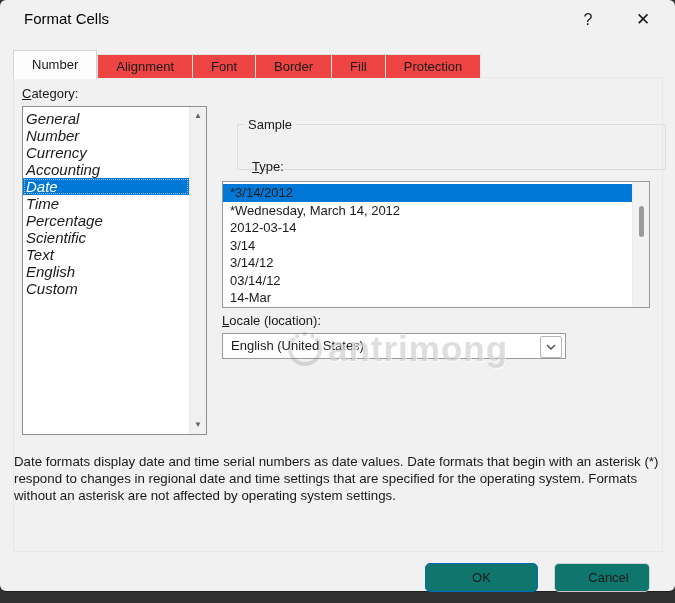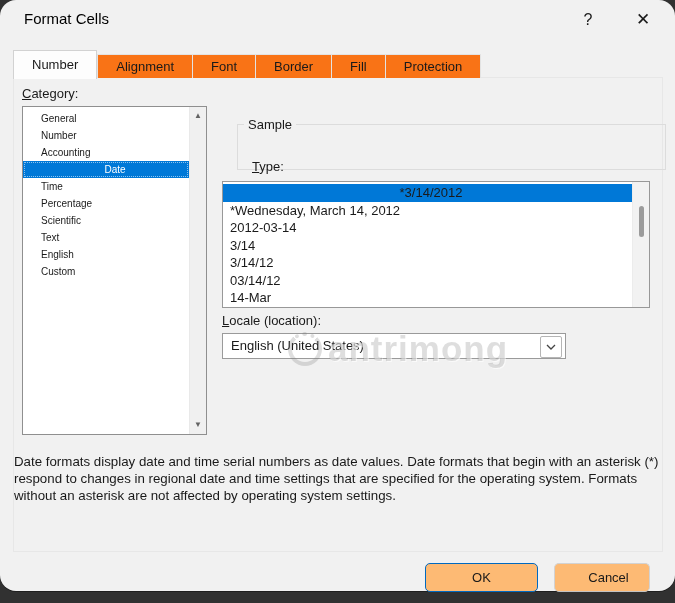--- a/index.html
+++ b/index.html
@@ -4,63 +4,63 @@
 <style>
   html,body{margin:0;padding:0;}
   body{
     width:675px;height:603px;position:relative;overflow:hidden;
     background:#313131;
     font-family:"Liberation Sans",sans-serif;
     -webkit-font-smoothing:antialiased;
   }
   .dialog{
     position:absolute;left:0;top:0;width:675px;height:591px;
-    background:#f1f1f1;border-radius:16px;
+    background:#f1f1f1;border-radius:6px;
     box-shadow:0 1px 0 rgba(0,0,0,.35);
   }
   
   .title{position:absolute;left:24px;top:10px;font-size:15px;color:#000;}
   .titlebar-btn{
     position:absolute;top:7px;width:26px;height:26px;line-height:26px;
     text-align:center;color:#1a1a1a;cursor:default;user-select:none;
   }
   .help-btn{left:575px;font-size:16px;}
   .close-btn{left:630px;font-size:17px;}
   
   .tabs{
     position:absolute;left:13px;top:49px;height:29px;
     display:flex;align-items:flex-end;z-index:3;
   }
   .tab{
     height:23px;line-height:23px;padding:0 18px;font-size:13px;color:#1a1a1a;
-    background:#f97316;border-top:1px solid #e3e3e3;border-right:1px solid #e3e3e3;
+    background:#ef4444;border-top:1px solid #e3e3e3;border-right:1px solid #e3e3e3;
   }
   .tab:nth-child(2){border-left:1px solid #e3e3e3;}
   .tab.active{
     height:28px;line-height:28px;background:#fdfdfd;
     border:1px solid #d2d2d2;border-bottom:none;
     position:relative;z-index:4;margin-bottom:-1px;
   }
   .tabpage{
     position:absolute;left:13px;top:77px;width:648px;height:473px;
     border:1px solid #e7e7e7;z-index:1;
   }
   .label{position:absolute;font-size:13px;color:#1a1a1a;z-index:2;}
   .label u{text-decoration:underline;}
   
   .category-list{
     position:absolute;left:22px;top:106px;width:185px;height:329px;
     background:#fff;border:1px solid #8f8f8f;z-index:2;box-sizing:border-box;
   }
   .category-items{position:absolute;left:0;top:3px;right:17px;}
   .category-items .li{
-    height:17px;line-height:17px;font-size:10px;color:#1a1a1a;
-    padding-left:18px;white-space:nowrap;
-  }
-  .li.sel{background:#0078d7;color:#fff;outline:1px dotted rgba(255,255,255,.55);outline-offset:-2px;text-align:center;}
+    height:17px;line-height:17px;font-size:15px;color:#1a1a1a;
+    padding-left:3px;white-space:nowrap;font-style:italic;
+  }
+  .li.sel{background:#0078d7;color:#fff;outline:1px dotted rgba(255,255,255,.55);outline-offset:-2px;}
   .vscroll{
     position:absolute;top:0;right:0;width:17px;height:100%;
     background:#f0f0f0;border-left:1px solid #e9e9e9;box-sizing:border-box;
   }
   .vscroll .arr{
     position:absolute;left:0;width:100%;text-align:center;
     font-size:8px;color:#636363;line-height:8px;
   }
   .arr.up{top:5px;} .arr.down{bottom:5px;}
   
@@ -117,21 +117,21 @@
     text-shadow:1px 1px 0 rgba(255,255,255,0.65);
   }
   
   .description{
     position:absolute;left:14px;top:453px;width:649px;z-index:2;
     font-size:13.3px;line-height:17px;color:#191919;
   }
   
   .btn{
     position:absolute;top:563px;height:29px;border-radius:5px;
-    background:#fdba74;font-size:13px;color:#1a1a1a;
+    background:#0f766e;font-size:13px;color:#1a1a1a;
     font-family:"Liberation Sans",sans-serif;
     display:flex;align-items:center;justify-content:center;box-sizing:border-box;
   }
   .ok-btn{left:425px;width:113px;border:1px solid #0069c0;}
   .cancel-btn{left:554px;width:96px;border:1px solid #d2d2d2;border-bottom-color:#c3c3c3;padding-left:19px;}
 </style>
 </head>
 <body>
 
 <div class="dialog">
@@ -149,20 +149,21 @@
     <div class="tab">Protection</div>
   </div>
   <div class="tabpage"></div>
 
   <div class="label" style="left:22px;top:86px;"><u>C</u><span>ategory:</span></div>
 
   <div class="category-list">
     <div class="category-items">
       <div class="li">General</div>
       <div class="li">Number</div>
+      <div class="li">Currency</div>
       <div class="li">Accounting</div>
       <div class="li sel">Date</div>
       <div class="li">Time</div>
       <div class="li">Percentage</div>
       <div class="li">Scientific</div>
       <div class="li">Text</div>
       <div class="li">English</div>
       <div class="li">Custom</div>
     </div>
     <div class="vscroll">

